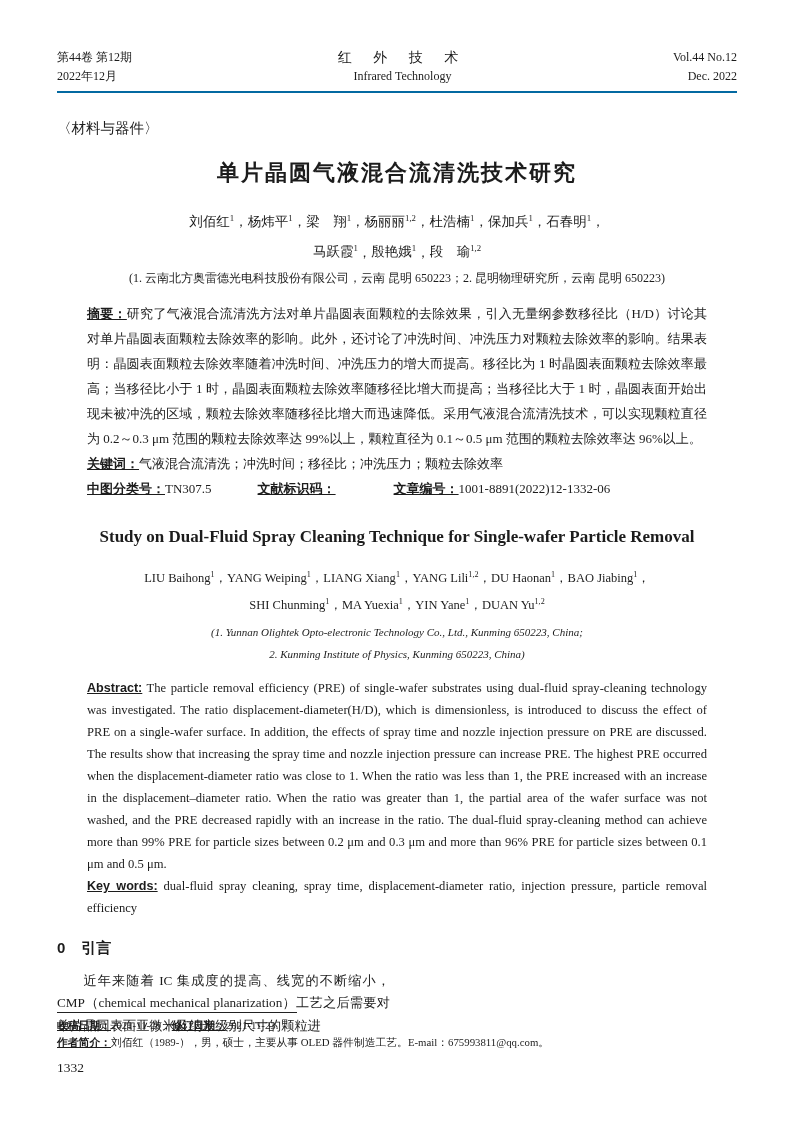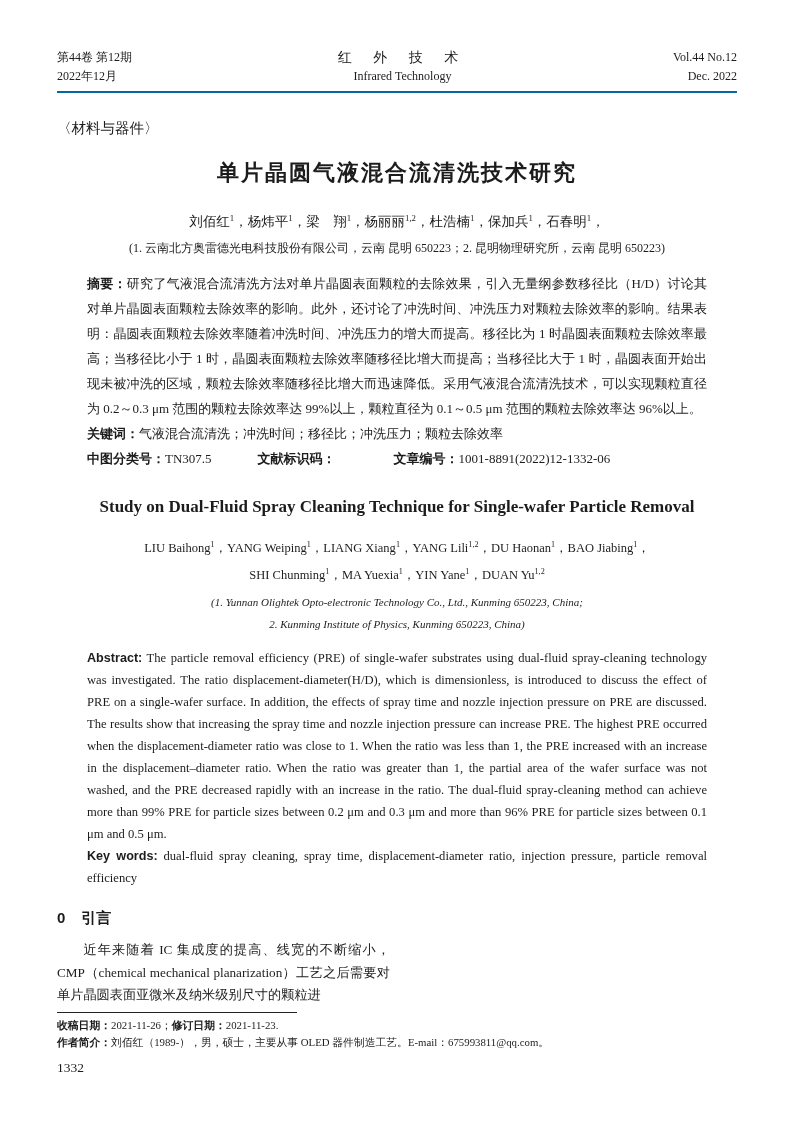--- a/index.html
+++ b/index.html
@@ -24,21 +24,21 @@
     font-family:"Liberation Serif","DejaVu Serif",serif; }
 
   .title-cn { margin-top:20px; text-align:center; font-size:22px; font-weight:bold;
     letter-spacing:2px; font-family:"Liberation Sans","DejaVu Sans",sans-serif; }
 
   .authors-cn { margin-top:16px; text-align:center; font-size:13.5px; line-height:26px; }
   .authors-cn sup, .authors-en sup { font-size:0.65em; }
   .affiliation-cn { margin-top:5px; text-align:center; font-size:12px; }
 
   .abs-block { margin:14px 30px 0 30px; font-size:13px; line-height:25px; text-align:justify; }
-  .lbl { font-weight:bold; font-family:"Liberation Sans","DejaVu Sans",sans-serif; }
+  .lbl { font-weight:bold; font-family:"Liberation Sans","DejaVu Sans",sans-serif;text-decoration:underline; }
   .kw-row, .meta-row { margin:0 30px; font-size:13px; line-height:25px; }
   .meta-row .gap1 { margin-right:46px; }
   .meta-row .gap2 { margin-right:58px; }
 
   .title-en { margin-top:26px; text-align:center; font-size:17px; font-weight:bold; }
   .authors-en { margin-top:16px; text-align:center; font-size:12.5px; line-height:23px; }
   .affiliation-en { text-align:center; font-style:italic; font-size:11px; line-height:22px; margin-top:4px; }
 
   .abs-en { margin:12px 30px 0 30px; font-size:12.6px; line-height:22px; text-align:justify; }
 
@@ -75,20 +75,21 @@
         <div>Dec.  2022</div>
       </div>
     </div>
 
     <div class="column-tag">〈材料与器件〉</div>
 
     <h1 class="title-cn">单片晶圆气液混合流清洗技术研究</h1>
 
     <div class="authors-cn">
       <div><span>刘佰红<sup>1</sup></span><span>，</span><span>杨炜平<sup>1</sup></span><span>，</span><span>梁　翔<sup>1</sup></span><span>，</span><span>杨丽丽<sup>1,2</sup></span><span>，</span><span>杜浩楠<sup>1</sup></span><span>，</span><span>保加兵<sup>1</sup></span><span>，</span><span>石春明<sup>1</sup></span><span>，</span></div>
+      <div><span>马跃霞<sup>1</sup></span><span>，</span><span>殷艳娥<sup>1</sup></span><span>，</span><span>段　瑜<sup>1,2</sup></span></div>
     </div>
 
     <div class="affiliation-cn">(1. 云南北方奥雷德光电科技股份有限公司，云南 昆明 650223；2. 昆明物理研究所，云南 昆明 650223)</div>
 
     <p class="abs-block"><span class="lbl">摘要：</span><span>研究了气液混合流清洗方法对单片晶圆表面颗粒的去除效果，引入无量纲参数移径比（H/D）讨论其对单片晶圆表面颗粒去除效率的影响。此外，还讨论了冲洗时间、冲洗压力对颗粒去除效率的影响。结果表明：晶圆表面颗粒去除效率随着冲洗时间、冲洗压力的增大而提高。移径比为 1 时晶圆表面颗粒去除效率最高；当移径比小于 1 时，晶圆表面颗粒去除效率随移径比增大而提高；当移径比大于 1 时，晶圆表面开始出现未被冲洗的区域，颗粒去除效率随移径比增大而迅速降低。采用气液混合流清洗技术，可以实现颗粒直径为 0.2～0.3 μm 范围的颗粒去除效率达 99%以上，颗粒直径为 0.1～0.5 μm 范围的颗粒去除效率达 96%以上。</span></p>
 
     <p class="kw-row"><span class="lbl">关键词：</span><span>气液混合流清洗；冲洗时间；移径比；冲洗压力；颗粒去除效率</span></p>
 
     <p class="meta-row"><span class="lbl">中图分类号：</span><span class="gap1">TN307.5</span><span class="lbl gap2">文献标识码：</span><span></span><span class="lbl">文章编号：</span><span>1001-8891(2022)12-1332-06</span></p>
 

